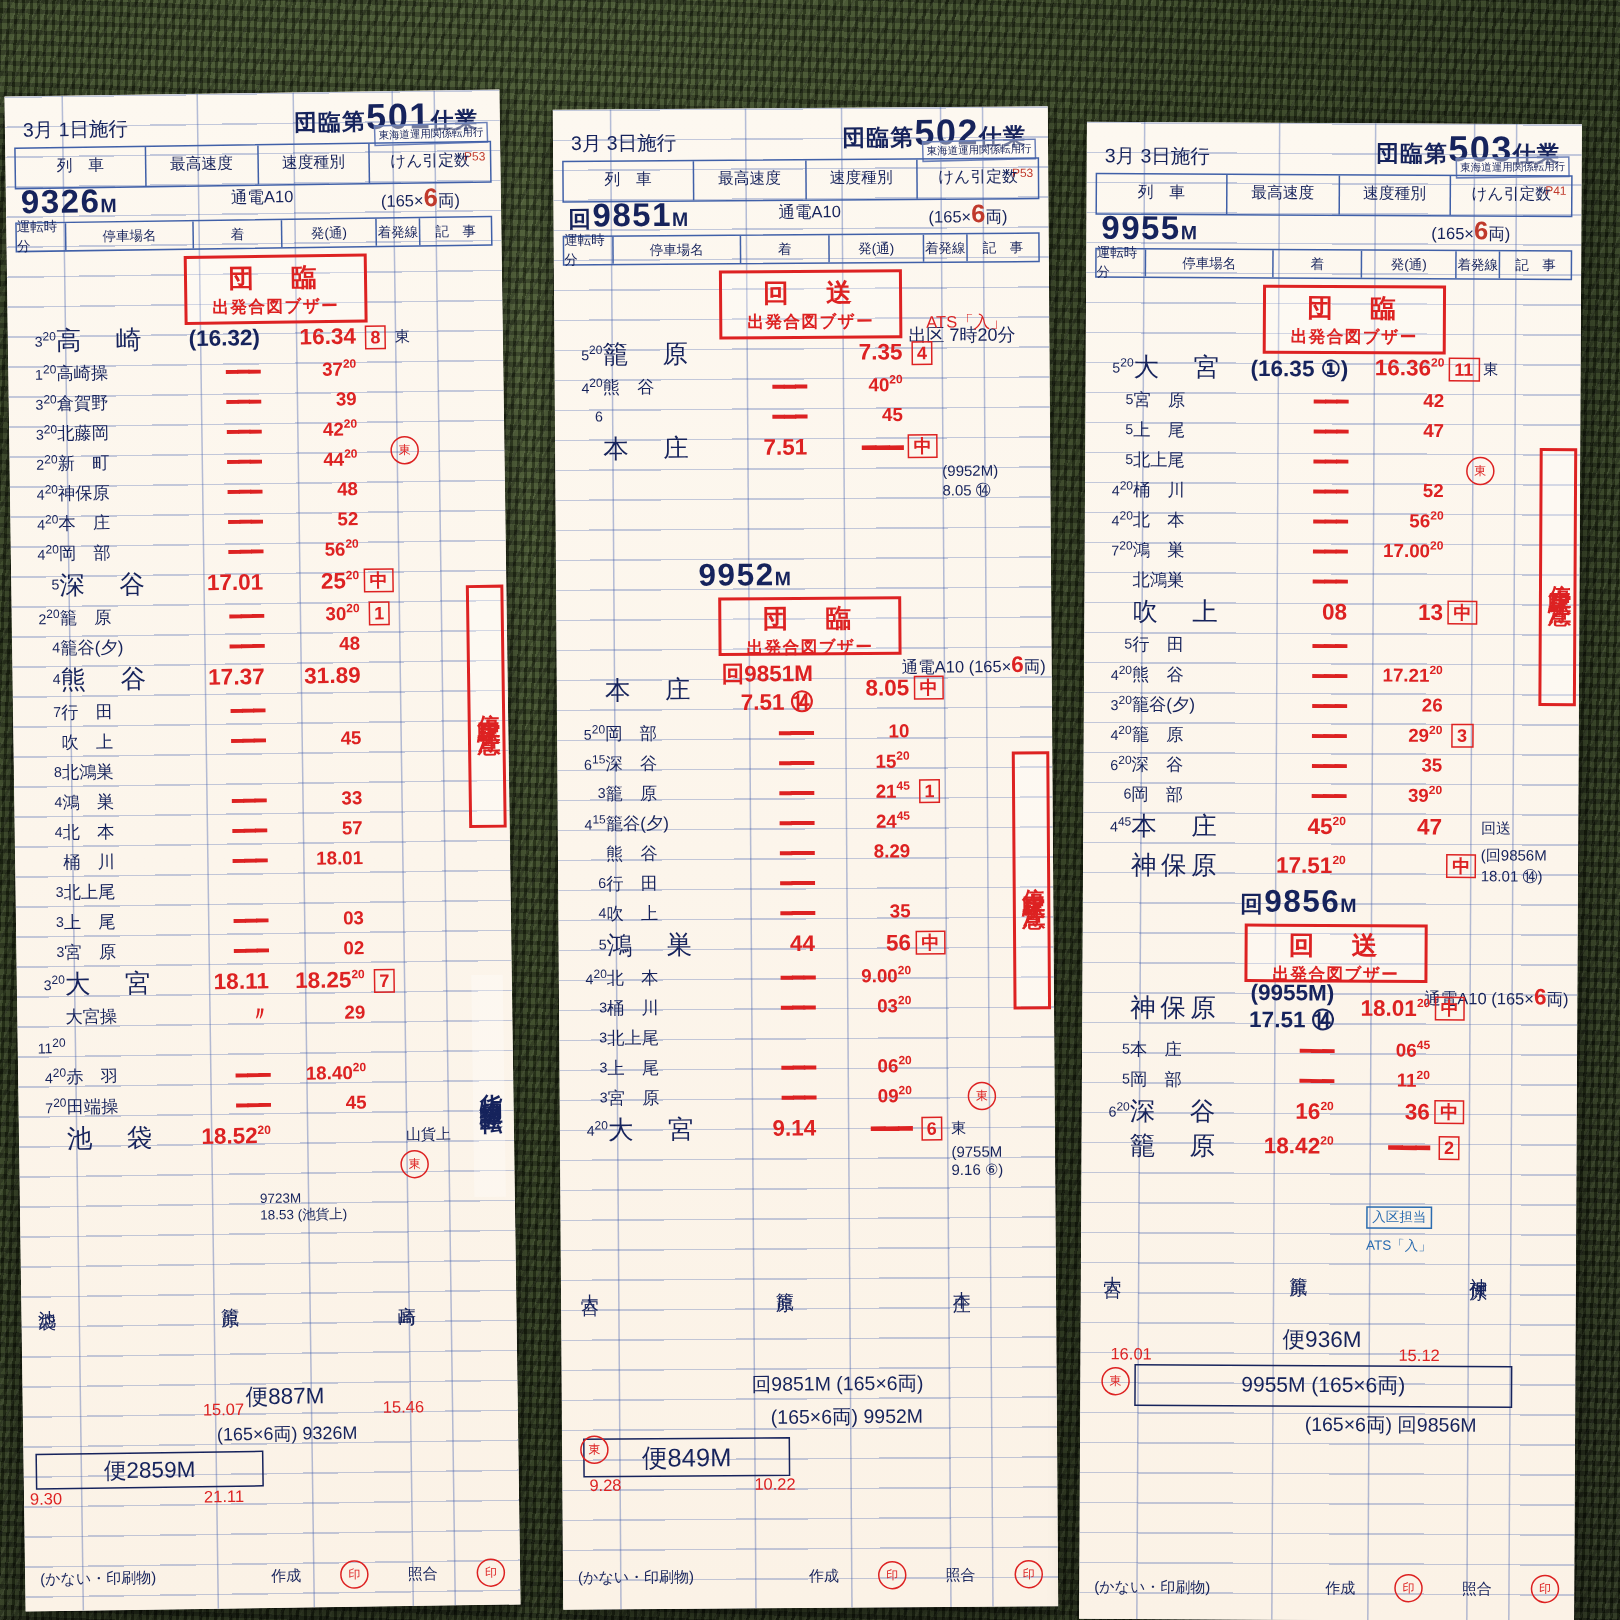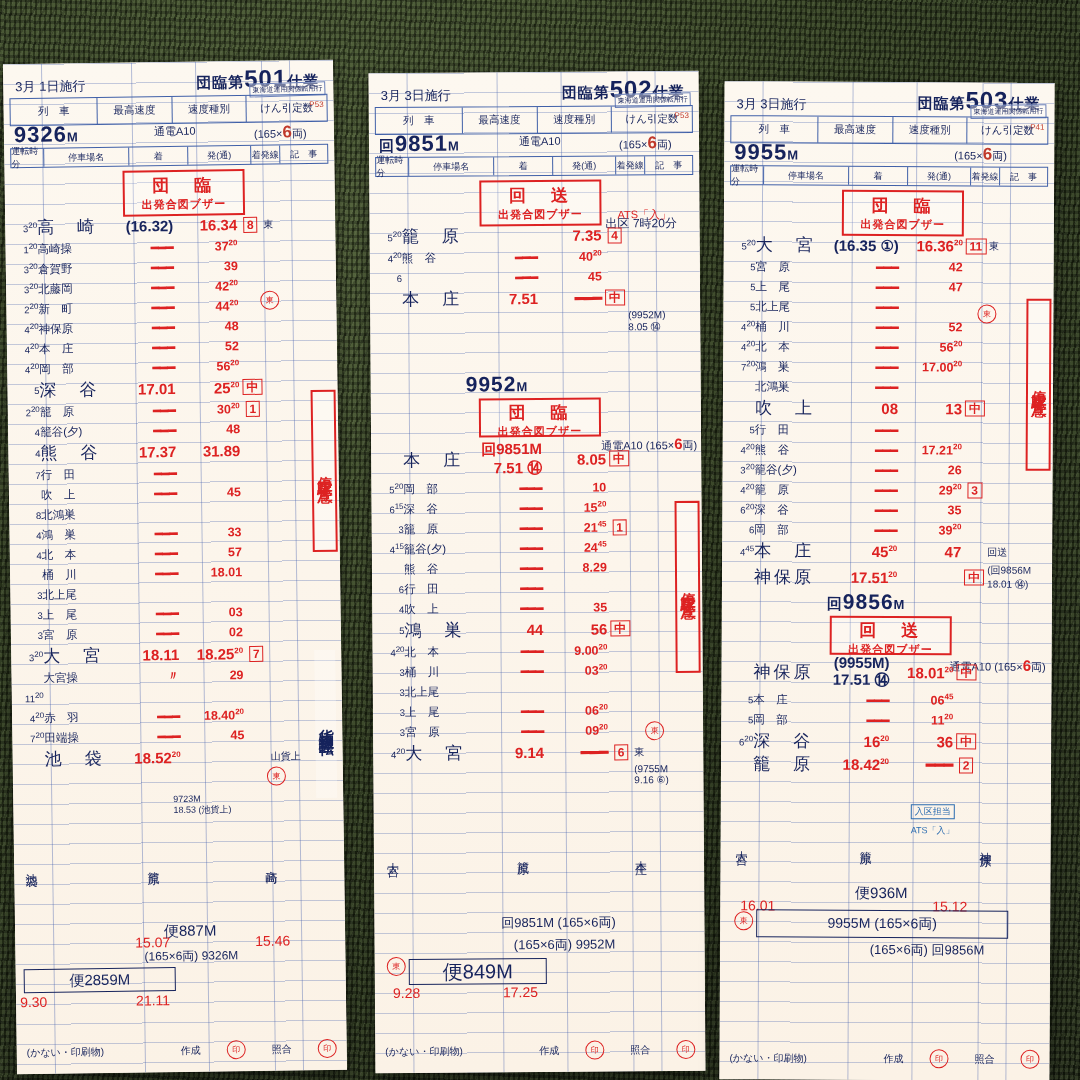--- a/index.html
+++ b/index.html
@@ -112,21 +112,21 @@
     position:absolute;writing-mode:vertical-rl;border:2px solid #d22;color:#d22;
     font-weight:bold;font-size:15px;letter-spacing:3px;text-align:center;
     background:rgba(255,255,255,.3);padding:4px 1px;
   }
   .sideband.blue{border-color:#16235c;color:#16235c;}
 
   .vlabel{position:absolute;writing-mode:vertical-rl;font-size:12px;color:#16235c;letter-spacing:2px;}
 
   .footbox{position:absolute;border:1px solid #16235c;font-size:13px;color:#16235c;
     display:flex;align-items:center;justify-content:center;}
-  .footred{position:absolute;font-size:14px;color:#d22;}
+  .footred{position:absolute;font-size:11px;color:#d22;}
   .seal{
     position:absolute;width:17px;height:17px;border-radius:50%;border:1.5px solid #d22;
     color:#d22;font-size:8px;display:flex;align-items:center;justify-content:center;
   }
   .bottombar{position:absolute;left:10px;right:10px;bottom:12px;font-size:10px;color:#16235c;
     display:flex;justify-content:space-between;align-items:center;}
   .note{position:absolute;font-size:9px;color:#16235c;margin-top:32px;}
   .notered{position:absolute;font-size:9px;color:#d22;}
 </style>
 </head>
@@ -668,23 +668,23 @@
   </table>
 
   <div class="sideband" style="right:2px;top:430px;height:160px;">停車駅注意</div>
 
   <div class="vlabel" style="left:10px;top:780px">大宮</div>
   <div class="vlabel" style="left:140px;top:780px">籠原</div>
   <div class="vlabel" style="left:258px;top:780px">本庄</div>
 
   <div class="footbox" style="left:84px;top:840px;width:200px;height:22px;border:none;font-size:13px">回9851M (165×6両)</div>
   <div class="footbox" style="left:92px;top:862px;width:196px;height:22px;border:none;font-size:13px">(165×6両) 9952M</div>
-  <div class="footbox" style="left:34px;top:886px;width:136px;height:24px;font-size:20px">便849M</div>
+  <div class="footbox" style="left:14px;top:886px;width:136px;height:24px;font-size:17px">便849M</div>
   <div class="footred" style="left:18px;top:912px">9.28</div>
-  <div class="footred" style="left:128px;top:912px">17.25</div>
+  <div class="footred" style="left:128px;top:912px">10.22</div>
   <div class="seal" style="left:12px;top:884px">東</div>
   <div class="seal" style="left:272px;top:650px">東</div>
 
   <div class="bottombar">
     <span>(かない・印刷物)</span>
     <span style="display:flex;gap:26px;align-items:center">
       <span>作成</span>
       <span class="seal" style="position:static">印</span>
       <span>照合</span>
       <span class="seal" style="position:static">印</span>

